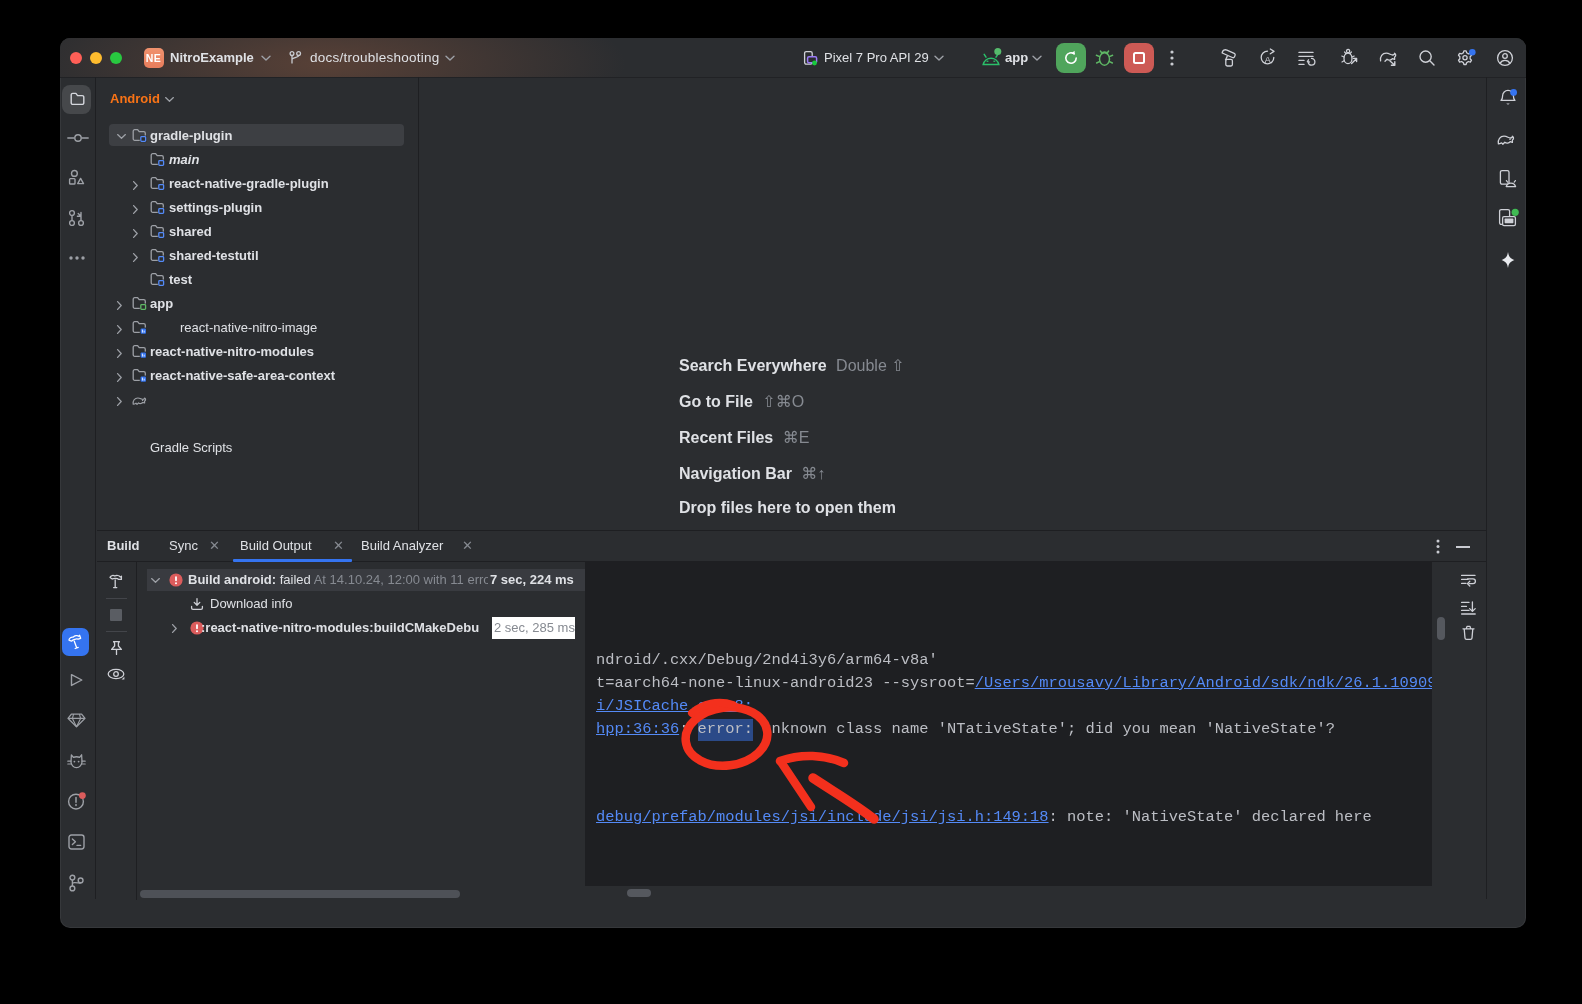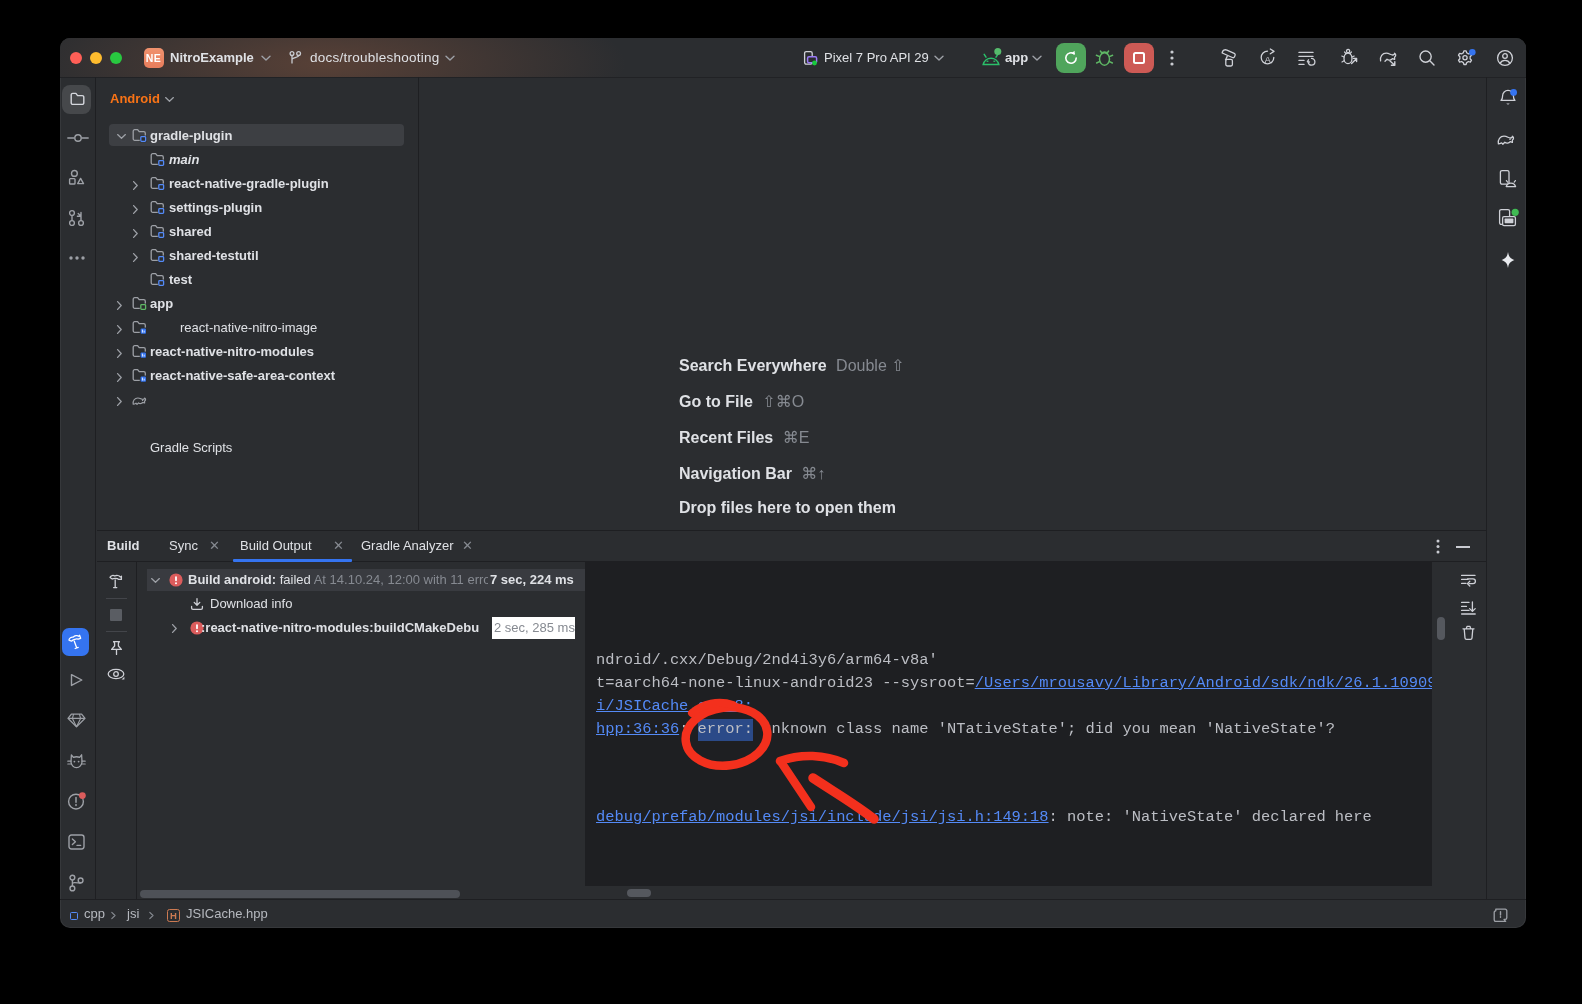--- a/index.html
+++ b/index.html
@@ -394,21 +394,21 @@
   </div>
 
   <div id="bpanel">
     <div id="btabs">
       <div class="btab" style="left:10px; font-weight:bold;">Build</div>
       <div class="btab" style="left:72px;">Sync</div>
       <div class="btab" style="left:112px; color:#868a91; font-size:13px;">✕</div>
       <div class="btab" style="left:143px;">Build Output</div>
       <div class="btab" style="left:236px; color:#868a91; font-size:13px;">✕</div>
       <div class="abs" style="left:136px; top:28px; width:119px; height:3px; background:#3574f0; border-radius:1px;"></div>
-      <div class="btab" style="left:264px;">Gradle Analyzer</div>
+      <div class="btab" style="left:264px;">Build Analyzer</div>
       <div class="btab" style="left:365px; color:#868a91; font-size:13px;">✕</div>
       <svg class="icon" style="left:1339px; top:8px;" width="4" height="15" viewBox="0 0 4 15">
         <circle cx="2" cy="2" r="1.5" fill="#c9cbd1"></circle>
           <circle cx="2" cy="7.5" r="1.5" fill="#c9cbd1"></circle>
           <circle cx="2" cy="13" r="1.5" fill="#c9cbd1"></circle>
         </svg>
       <div class="abs" style="left:1359px; top:15px; width:14px; height:1.6px; background:#c9cbd1;"></div>
     </div>
     <div id="btool">
       <svg class="icon" style="left:11px; top:11px;" width="17" height="17" viewBox="0 0 17 17">
@@ -494,30 +494,13 @@
         <path d="M12.4 2 V11 M9.6 8.6 L12.4 11.4 L15.2 8.6" stroke="#ced0d6" stroke-width="1.3" fill="none" stroke-linecap="round" stroke-linejoin="round"></path>
         <path d="M1.6 14 H15.2" stroke="#ced0d6" stroke-width="1.3" stroke-linecap="round"></path>
         </svg>
       <svg class="icon" style="left:29px; top:63px;" width="15" height="16" viewBox="0 0 15 16">
         <path d="M2 3.8 H13 M5.4 3.4 L6 1.4 H9 L9.6 3.4 M3.2 3.8 L4 13 a1.5 1.5 0 0 0 1.5 1.4 h4 a1.5 1.5 0 0 0 1.5-1.4 L11.8 3.8" stroke="#ced0d6" stroke-width="1.3" fill="none" stroke-linecap="round" stroke-linejoin="round"></path>
         </svg>
       <div class="abs" style="left:5px; top:55px; width:8px; height:23px; background:#55585e; border-radius:4px;"></div>
     </div>
   </div>
 
-  <div id="status">
-    <div class="abs" style="left:10px; top:12px; width:8px; height:8px; border:1.4px solid #548af7; border-radius:1.5px;"></div>
-    <span class="abs" style="left:24px;">cpp</span>
-    <svg class="icon" style="left:50px; top:11px;" width="7" height="9" viewBox="0 0 7 9">
-        <path d="M1.8 1.4 L5 4.5 L1.8 7.6" stroke="#868a91" stroke-width="1.2" fill="none" stroke-linecap="round" stroke-linejoin="round"></path>
-      </svg>
-    <span class="abs" style="left:67px;">jsi</span>
-    <svg class="icon" style="left:88px; top:11px;" width="7" height="9" viewBox="0 0 7 9">
-        <path d="M1.8 1.4 L5 4.5 L1.8 7.6" stroke="#868a91" stroke-width="1.2" fill="none" stroke-linecap="round" stroke-linejoin="round"></path>
-      </svg>
-    <div class="abs" style="left:107px; top:9px; width:13px; height:13px; border:1.4px solid #cc7a52; border-radius:2.5px; color:#cc7a52; font-size:9.5px; font-weight:bold; text-align:center; line-height:11px;">H</div>
-    <span class="abs" style="left:126px;">JSICache.hpp</span>
-    <svg class="icon" style="left:1433px; top:8px;" width="15" height="14" viewBox="0 0 15 14">
-      <path d="M2.8 1.2 h9.4 a1.6 1.6 0 0 1 1.6 1.6 v7 a1.6 1.6 0 0 1-1.6 1.6 h-1.2 l1.6 2 l-9.8 0 a1.6 1.6 0 0 1-1.6-1.6 v-7.4 a1.6 1.6 0 0 1 1.6-1.6 Z" stroke="#9da0a6" stroke-width="1.3" fill="none" stroke-linejoin="round"></path>
-      <path d="M7.5 3.6 V7 M7.5 8.6 V9.2" stroke="#9da0a6" stroke-width="1.4" stroke-linecap="round"></path>
-      </svg>
-  </div>
 </div>
 
 </body></html>

